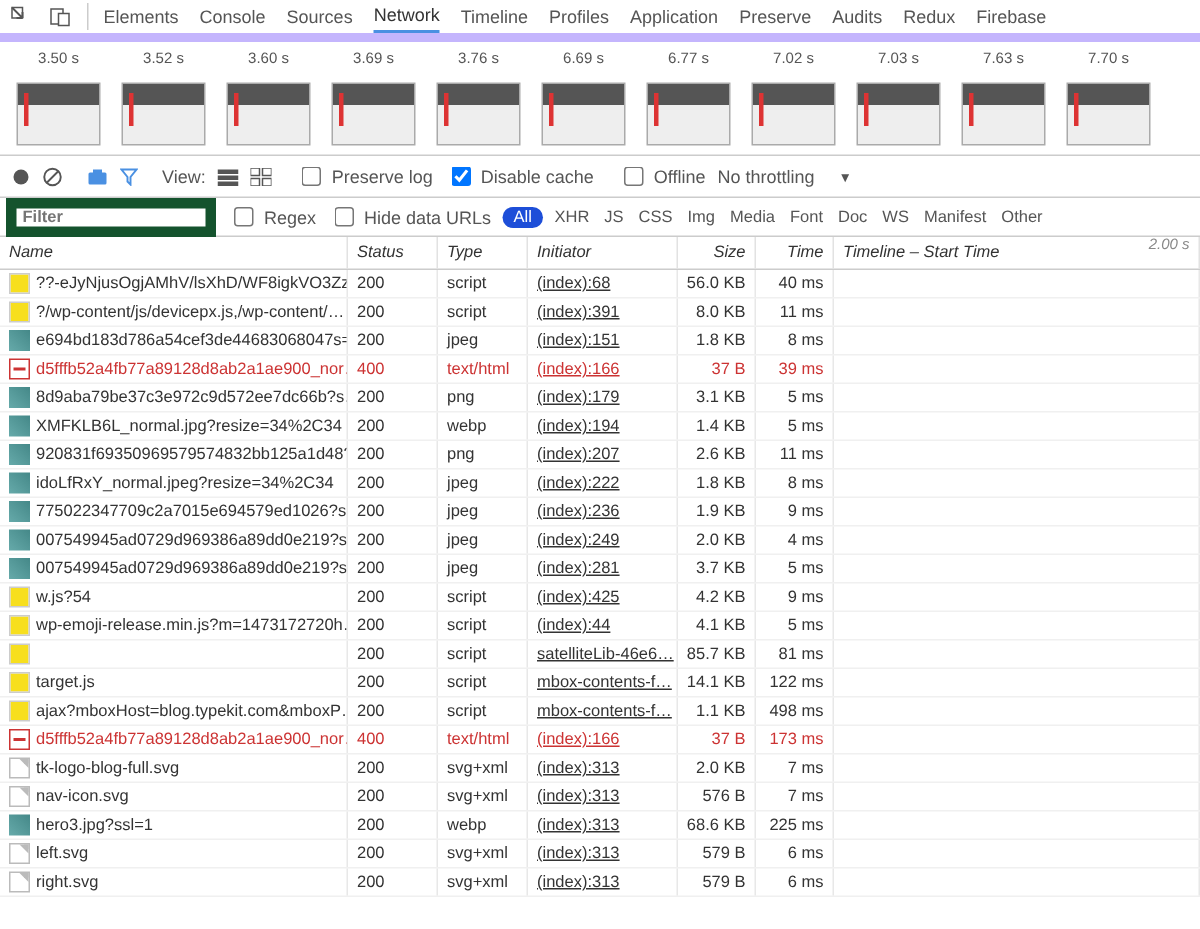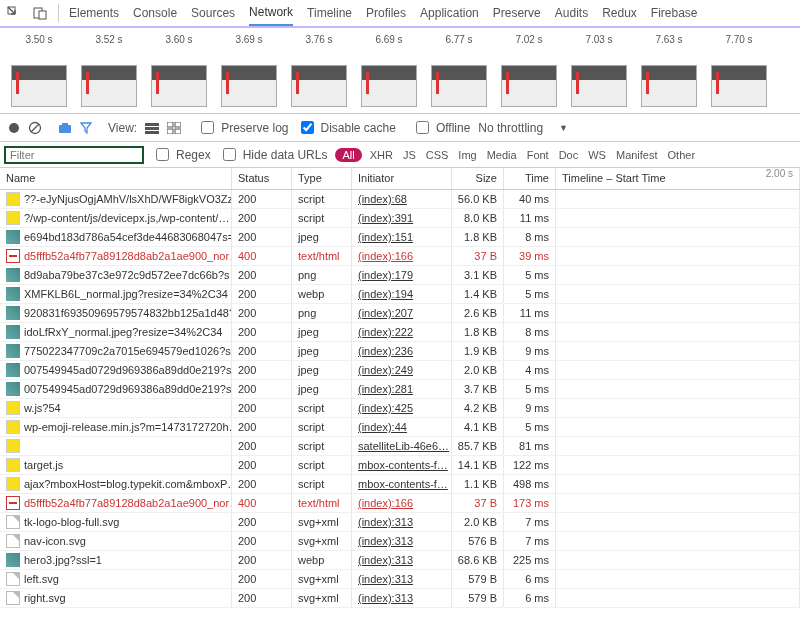--- a/index.html
+++ b/index.html
@@ -1,36 +1,36 @@
 <!DOCTYPE html>
 <html><head>
 <meta charset="utf-8">
 <style>
   * { box-sizing: border-box; }
   html, body { margin:0; padding:0; font-family: "Segoe UI", Arial, sans-serif; font-size:12px; color:#333; background:#fff; width:800px; height:619px; overflow:hidden; }
-  .topbar { display:flex; align-items:center; height:28px; border-bottom:2px solid #c4b5fd; padding:0 6px; gap:10px; }
+  .topbar { display:flex; align-items:center; height:28px; border-bottom:6px solid #c4b5fd; padding:0 6px; gap:10px; }
   .topbar .ico { width:16px; height:16px; display:flex; align-items:center; justify-content:center; color:#555; }
   .topbar .sep { width:1px; height:18px; background:#ccc; }
   .tabs { display:flex; gap:14px; align-items:center; font-size:12px; color:#555; height:100%; }
   .tab { cursor:pointer; height:100%; display:flex; align-items:center; }
   .tab.active { color:#333; border-bottom:2px solid #4a90e2; }
   .filmstrip { display:flex; gap:12px; padding:6px 10px; border-bottom:1px solid #ccc; overflow:hidden; }
   .frame { width:58px; display:flex; flex-direction:column; align-items:center; gap:2px; font-size:10px; color:#555; }
-  .frame .time { margin-bottom:18px; }
+  .frame .time { margin-bottom:8px; }
   .frame .thumb { width:56px; height:42px; border:1px solid #aaa; background:linear-gradient(to bottom, #555 0%, #555 35%, #eee 35%, #eee 100%); position:relative; }
   .frame .thumb::after { content:""; position:absolute; left:4px; top:6px; width:3px; height:22px; background:#d33; }
   .toolbar { display:flex; align-items:center; gap:8px; height:28px; padding:0 8px; border-bottom:1px solid #ccc; color:#555; }
   .toolbar .lbl { font-size:12px; }
   .toolbar input[type="checkbox"] { vertical-align:middle; }
   .filterbar { display:flex; align-items:center; gap:8px; height:26px; padding:0 4px 0 4px; border-bottom:1px solid #ccc; color:#555; }
-  .filterinput { width:140px; height:18px; border:2px solid #14532d; font-size:11px; padding:6px 4px; color:#888; }
-  .pill { background:#be185d; color:#fff; border-radius:8px; padding:1px 7px; font-size:11px; }
+  .filterinput { width:140px; height:18px; border:7px solid #14532d; font-size:11px; padding:6px 4px; color:#888;font-weight:bold; }
+  .pill { background:#1d4ed8; color:#fff; border-radius:8px; padding:1px 7px; font-size:11px; }
   .ftype { font-size:11px; }
   .gridhead { display:flex; height:22px; border-bottom:1px solid #ccc; font-size:11px; color:#333; }
-  .gridhead > div { border-right:1px solid #e2e2e2; padding:4px 6px; }
+  .gridhead > div { border-right:1px solid #e2e2e2; padding:4px 6px;font-style:italic; }
   .col-name { width:232px; }
   .col-status { width:60px; }
   .col-type { width:60px; }
   .col-init { width:100px; }
   .col-size { width:52px; text-align:right; }
   .col-time { width:52px; text-align:right; }
   .col-tl { flex:1; position:relative; }
   .tlend { position:absolute; right:6px; top:0; font-size:10px; color:#888; }
   .rows { overflow-y:auto; height:449px; }
   .row { display:flex; height:19px; font-size:11px; border-bottom:1px solid #f0f0f0; align-items:center; }

